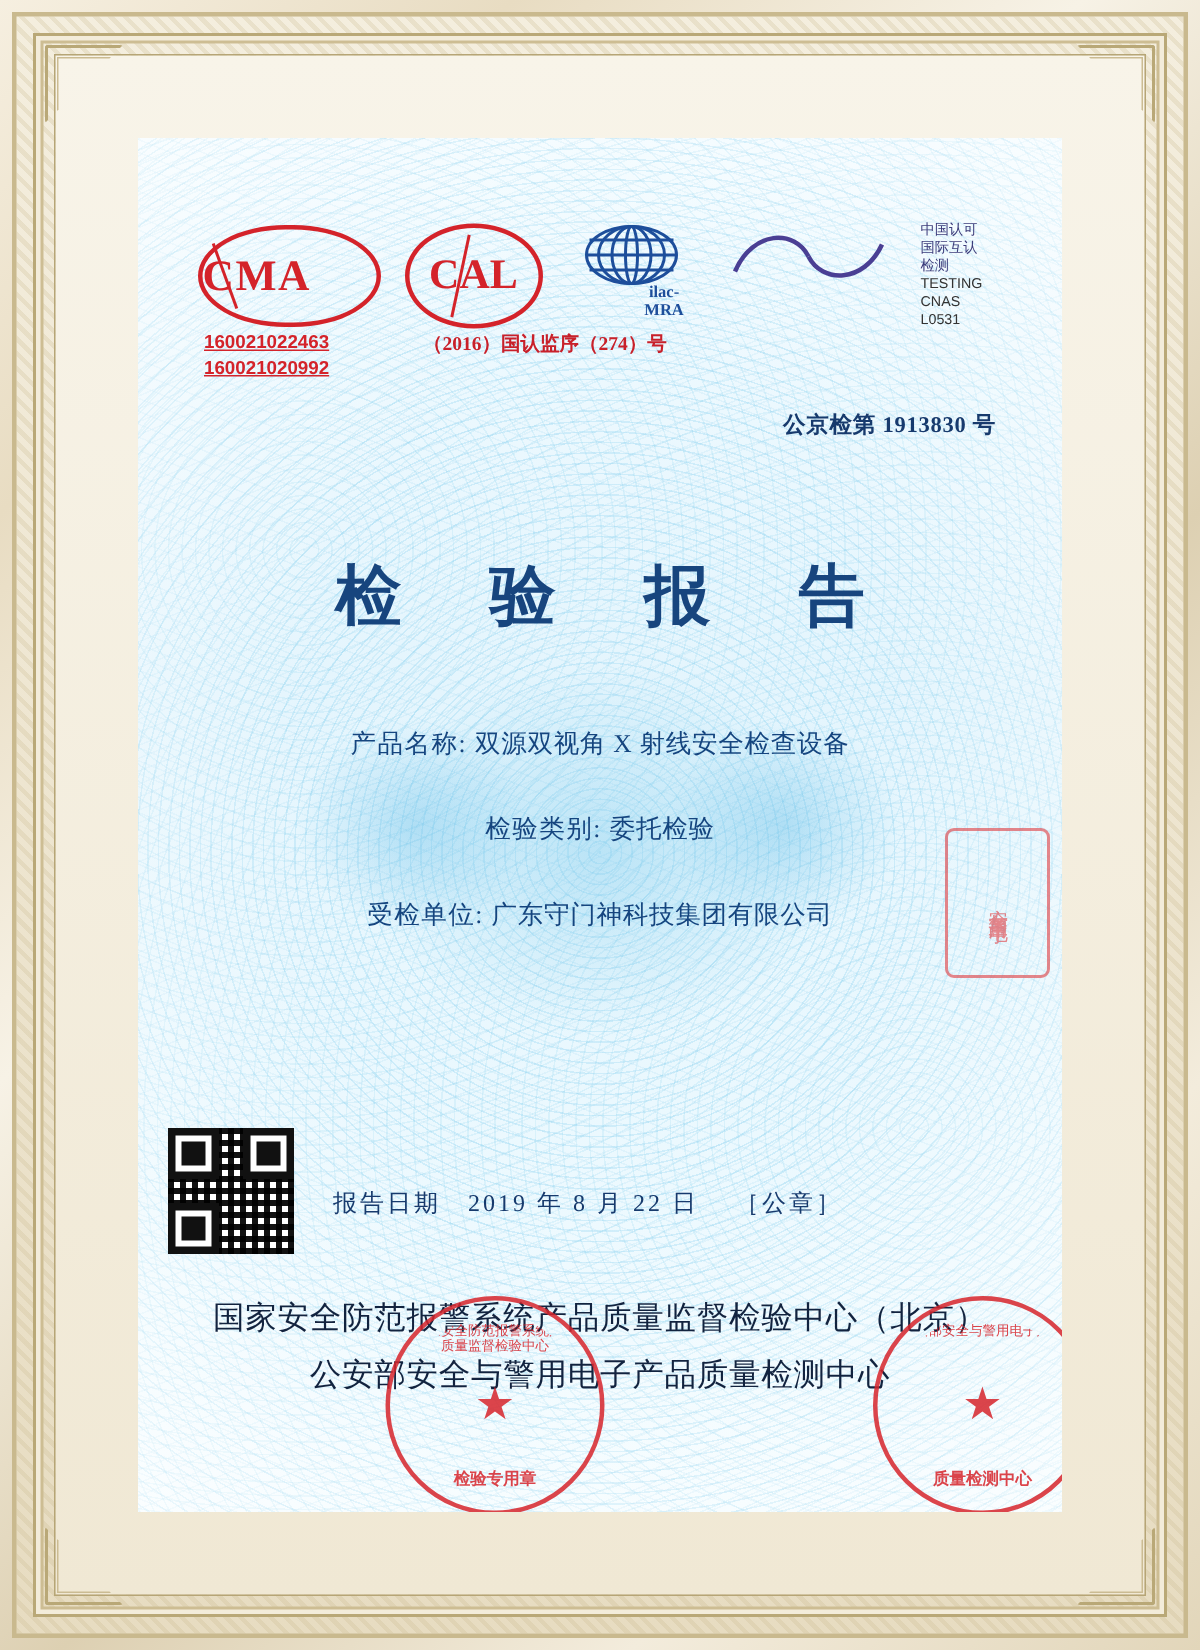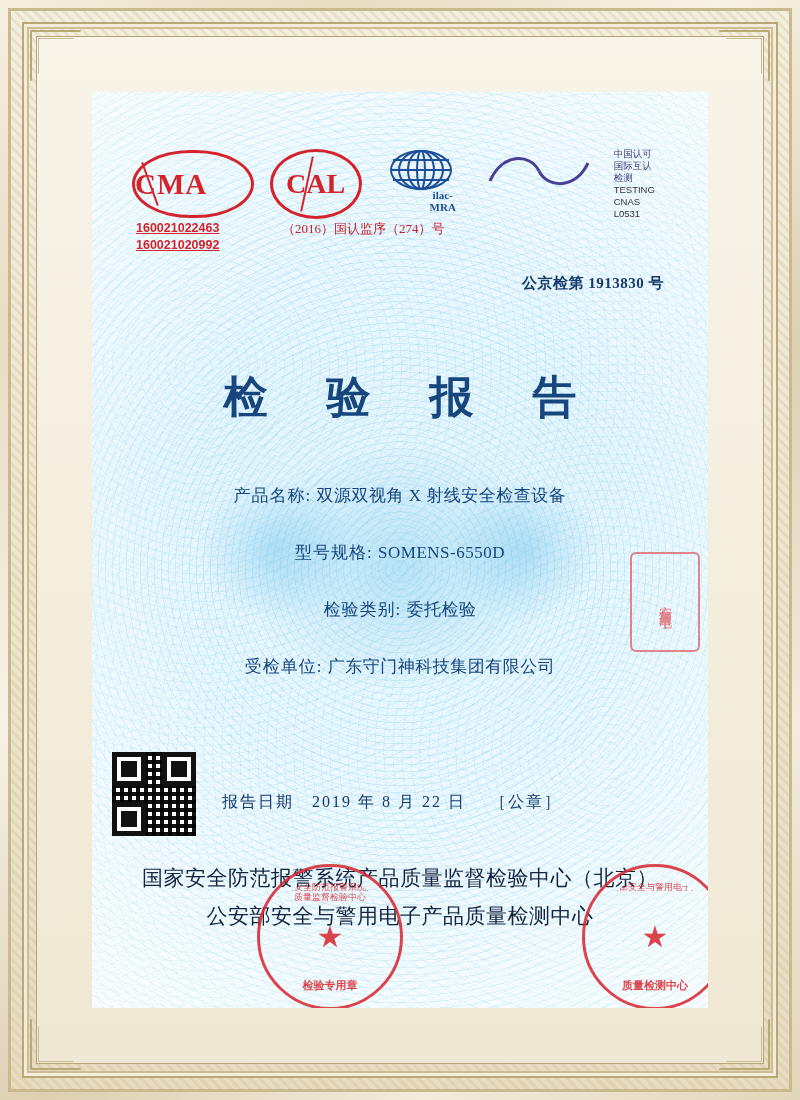--- a/index.html
+++ b/index.html
@@ -94,21 +94,21 @@
   .cnas{width:118px;height:66px;position:relative;color:#4a3f94;}
   .cnas .word{position:absolute;left:0;right:0;bottom:4px;text-align:center;font-size:26px;font-weight:bold;color:#4a3f94;letter-spacing:1px;font-family:"Liberation Sans",sans-serif;}
   .cnas-txt{font-size:9.5px;line-height:1.25;color:#3b3b7a;font-family:"Liberation Sans",sans-serif;}
   .cnas-txt .en{color:#333;}
 
   .certnos{
     position:absolute;left:44px;top:128px;
     color:#d4232a;font-size:12.5px;line-height:1.35;font-family:"Liberation Sans",sans-serif;font-weight:bold;text-decoration:underline;
   }
   .govno{
-    position:absolute;left:190px;top:128px;color:#c8202a;font-size:13px;font-weight:normal;
+    position:absolute;left:190px;top:128px;color:#c8202a;font-size:13px;font-weight:bold;
   }
   .reportno{
     position:absolute;right:44px;top:182px;color:#173a6d;font-size:15px;letter-spacing:.5px;font-weight:bold;
   }
 
   .title{
     position:absolute;left:0;right:0;top:276px;text-align:center;
     font-size:44px;letter-spacing:24px;color:#17457e;font-weight:bold;
     text-indent:24px;
   }
@@ -230,24 +230,20 @@
     <div class="reportno">公京检第 1913830 号</div>
 
     <div class="title">检 验 报 告</div>
 
     <div class="fields">
       <div class="field">
         <span class="lbl">产品名称:</span>
         <span class="val">双源双视角 X 射线安全检查设备</span>
       </div>
       <div class="field">
-        <span class="lbl">型号规格:</span>
-        <span class="val">SOMENS-6550D</span>
-      </div>
-      <div class="field">
         <span class="lbl">检验类别:</span>
         <span class="val">委托检验</span>
       </div>
       <div class="field">
         <span class="lbl">受检单位:</span>
         <span class="val">广东守门神科技集团有限公司</span>
       </div>
     </div>
 
     <div class="qr">

